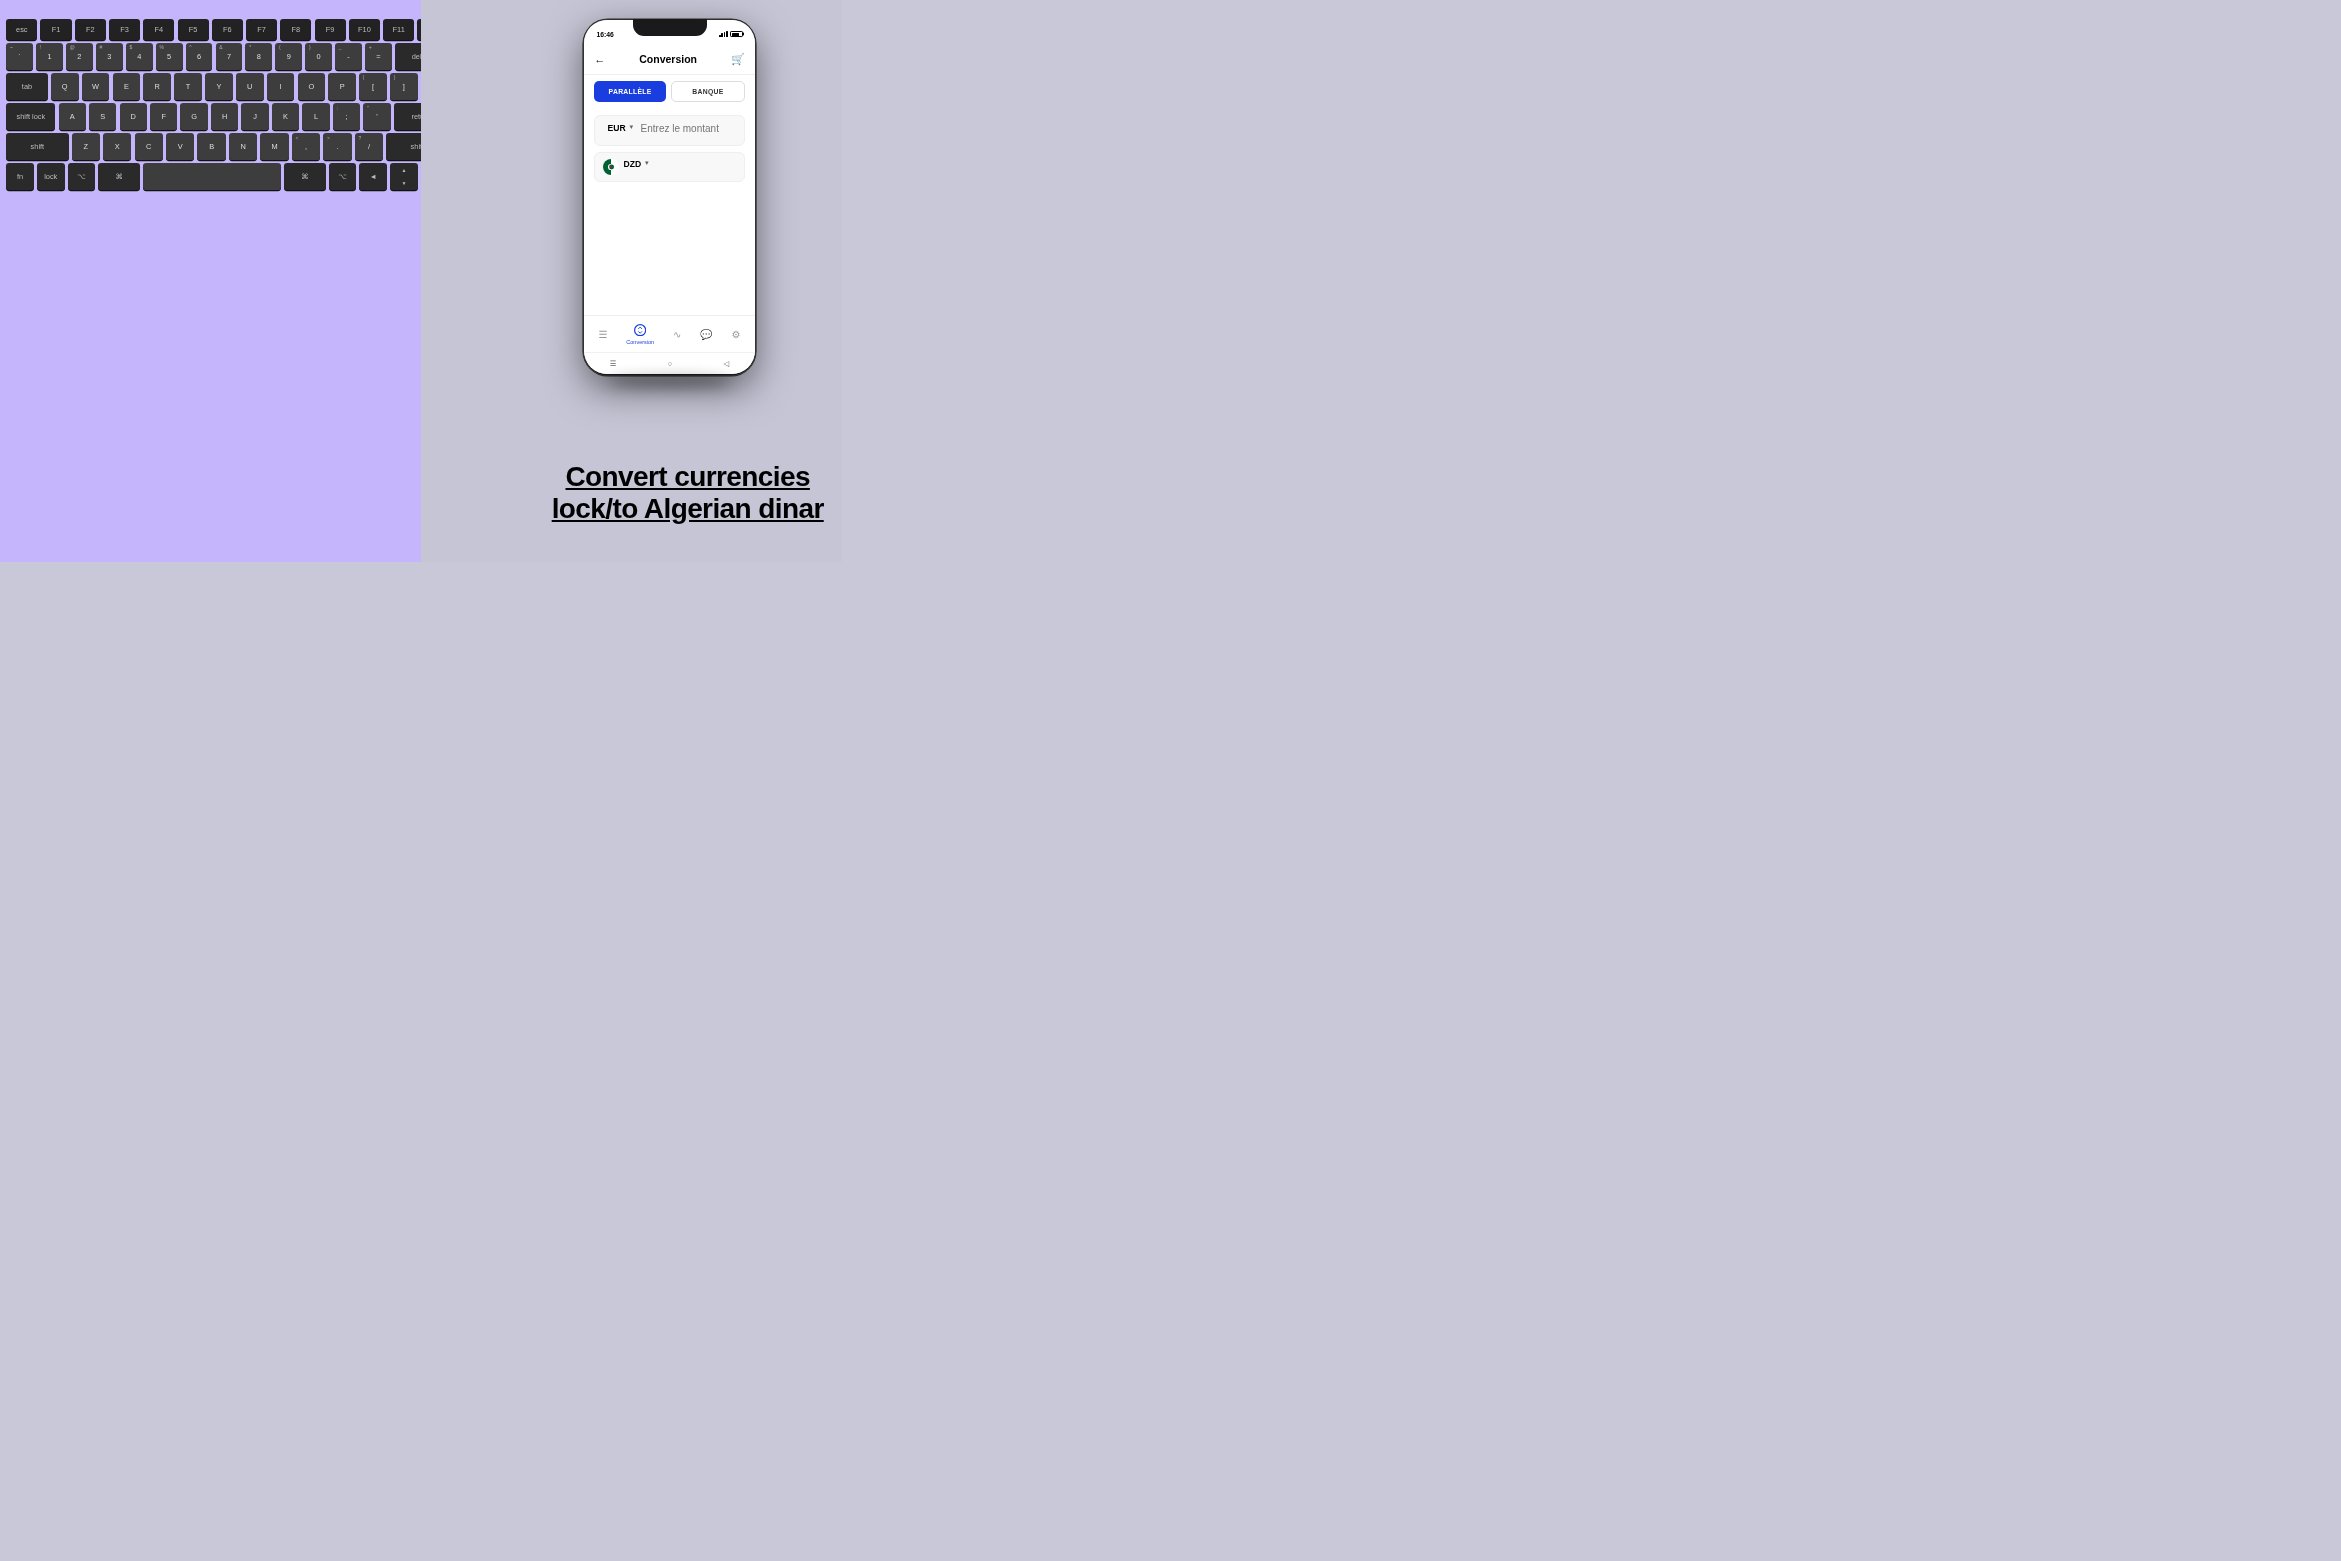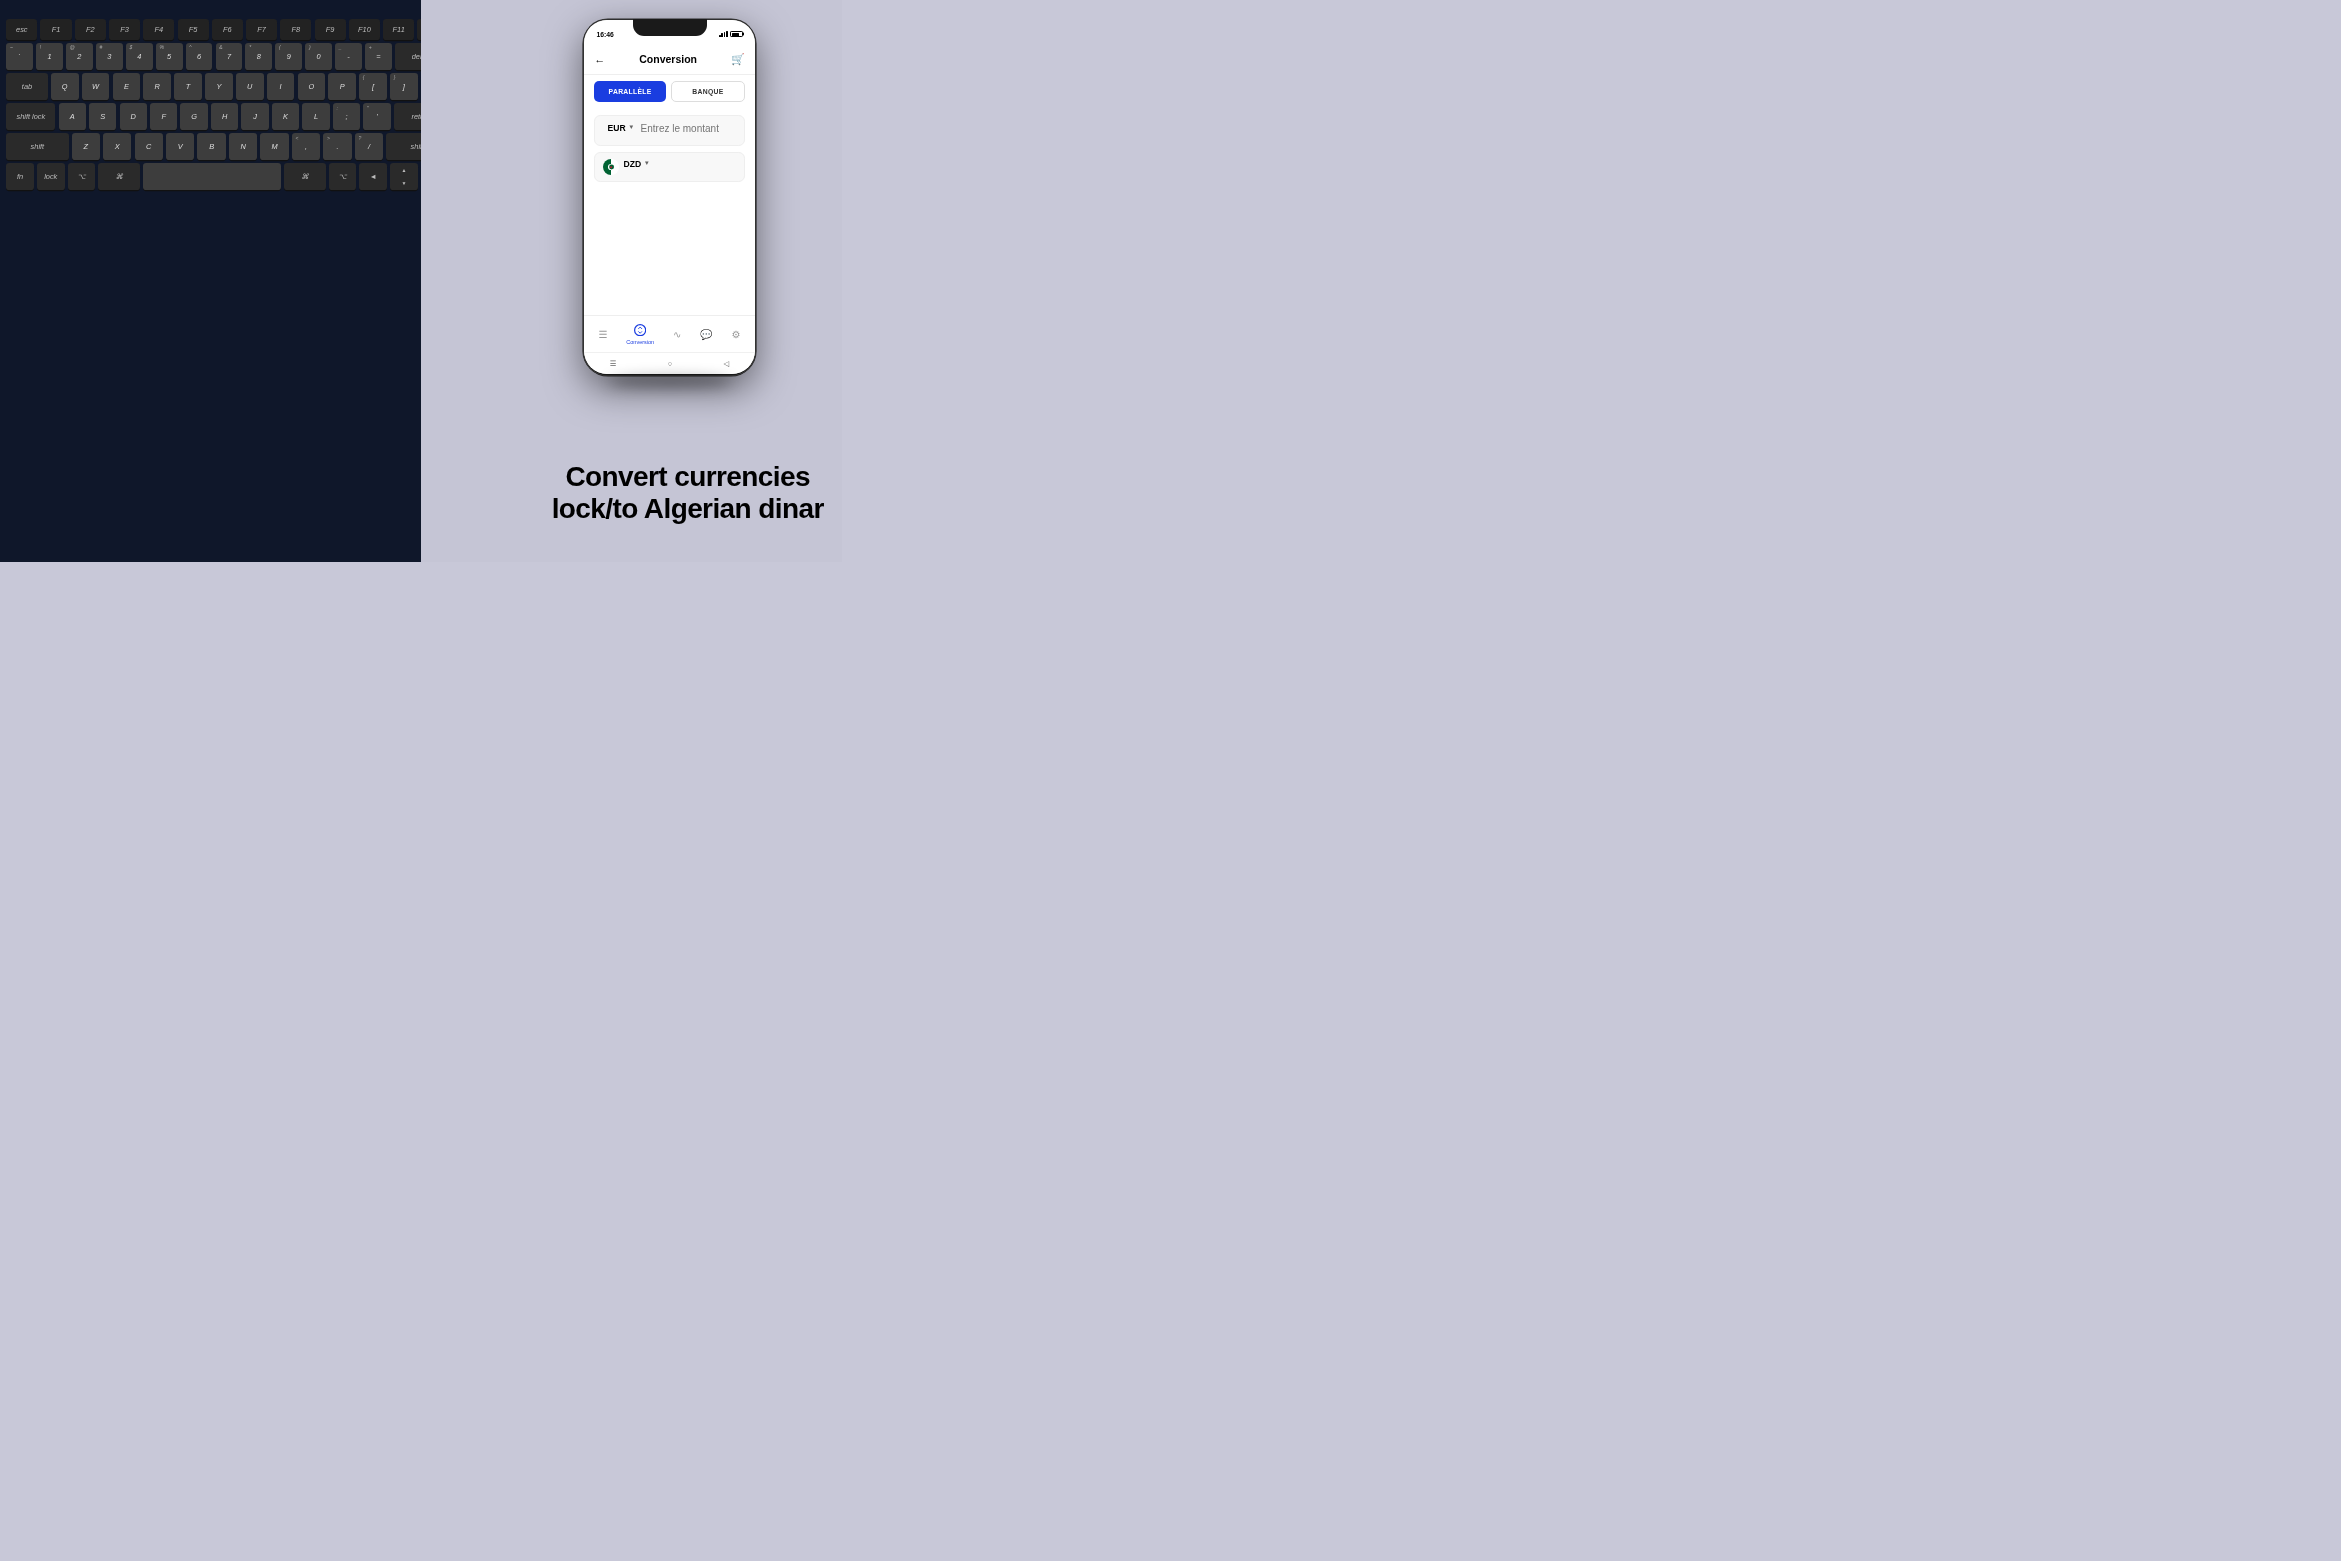--- a/index.html
+++ b/index.html
@@ -293,20 +293,21 @@
     }
 
     
     .promo-text {
       position: absolute;
       bottom: 37px;
       right: 12.3px;
       width: 284px;
       text-align: center;
       z-index: 10;
+      text-decoration: underline;
     }
 
     .promo-text h1 {
       font-size: 28px;
       font-weight: 900;
       color: #000;
       line-height: 1.15;
       letter-spacing: -0.6px;
     }
 
@@ -322,24 +323,23 @@
       border-radius: 50%;
       filter: blur(6.2px);
     }
 
     
     .keyboard-container {
       position: absolute;
       left: 0; top: 0;
       width: 54%;
       height: 100%;
-      background: #0f172a;
+      background: #c4b5fd;
       z-index: 1;
       overflow: hidden;
-      font-style: italic;
     }
 
     
     .kb-wrap {
       position: absolute;
       top: 18.5px;
       left: 6.2px;
       right: 6.2px;
       display: flex;
       flex-direction: column;

